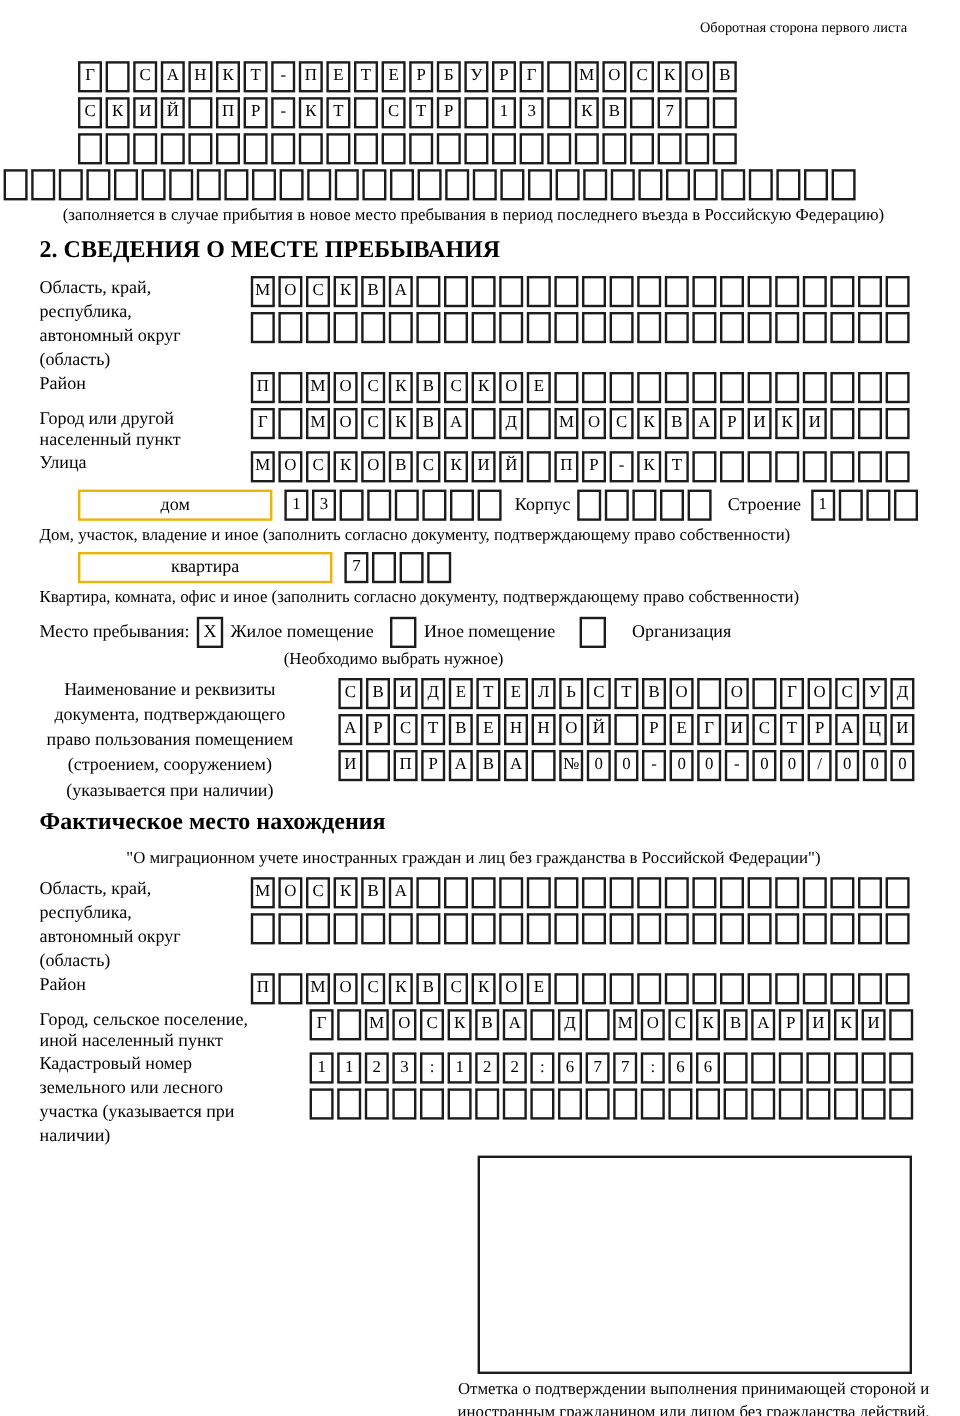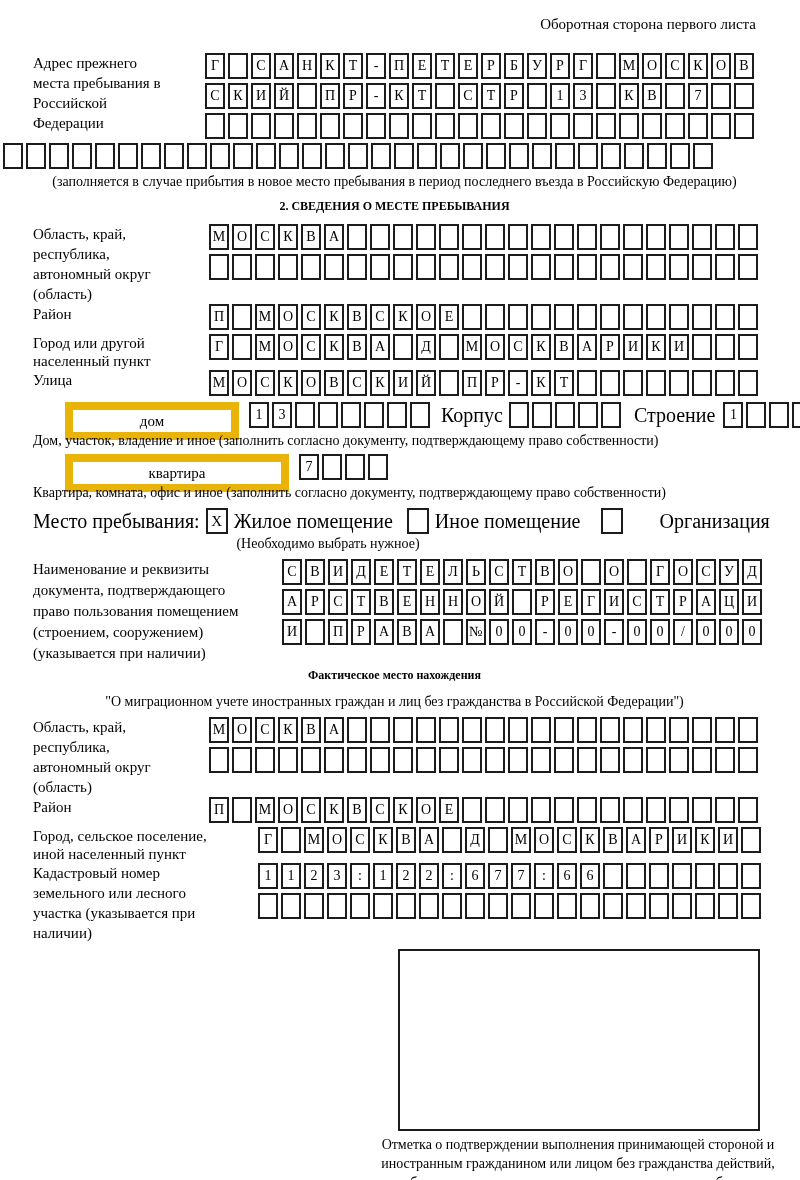--- a/index.html
+++ b/index.html
@@ -1,49 +1,48 @@
 <!DOCTYPE html>
 <html><head>
 <meta charset="utf-8">
 <style>
   html,body{margin:0;padding:0;background:#fff;}
   body{width:800px;height:1180px;font-family:"Liberation Serif",serif;color:#000;position:relative;overflow:hidden;}
   .page{padding:16px 44px 0 33px;}
-  .hdr{ text-align:right;font-size:15px;margin-bottom:20px;}
+  .hdr{ text-align:right;font-size:12px;margin-bottom:20px;}
   .row{display:flex;align-items:flex-start;}
   .lbl{font-size:15px;line-height:20px;flex:0 0 auto;}
   .w143{width:144px;}
   .w190{width:193px;}
-  .w216{width:217px;}
+  .w216{width:217px;text-align:center;}
   .cells{flex:1 1 auto;}
   .cellrow{font-size:0;white-space:nowrap;height:26px;margin-bottom:4px;margin-left:32px;}
   .cell{display:inline-block;width:16px;height:22px;border:2px solid #1c1c1c;margin-right:3px;
         text-align:center;font-size:14px;line-height:22px;vertical-align:top;
         font-family:"Liberation Serif",serif;color:#000;}
   .caption{font-size:14px;line-height:18px;}
   .cap-center{text-align:center;margin:2px 0 6px 0;}
-  .sect-title{text-align:center;font-weight:bold;font-size:12px;margin:8px 0 10px 0;}
-  .namedrect{display:inline-block;border:8px solid #eab308;height:22px;line-height:22px;
+  .sect-title{font-weight:bold;font-size:20px;margin:8px 0 10px 0;}
+  .namedrect{display:inline-block;border:2px solid #eab308;height:22px;line-height:22px;
              text-align:center;font-size:15px;vertical-align:top;}
-  .inline-lbl{display:inline-block;font-size:20px;line-height:26px;vertical-align:top;}
+  .inline-lbl{display:inline-block;font-size:15px;line-height:26px;vertical-align:top;}
   .chk{display:inline-block;width:18px;height:22px;border:2px solid #1c1c1c;text-align:center;
        font-size:15px;line-height:22px;vertical-align:middle;margin:0 6px;}
   .stamp-box{border:2px solid #1c1c1c;width:358px;height:178px;margin-left:365px;margin-top:6px;}
   .stamp-cap{width:420px;margin-left:335px;text-align:center;font-size:14px;line-height:19px;margin-top:4px;}
   .mb2{margin-bottom:2px;}
 </style>
 </head>
 <body>
 
 <div class="page">
 
   <div class="hdr">Оборотная сторона первого листа</div>
 
   <div class="row">
-    <div class="lbl w143" style="width:140px;">Адрес прежнего места пребывания в Российской Федерации</div>
     <div class="cells">
       <div class="cellrow"><span class="cell">Г</span><span class="cell"></span><span class="cell">С</span><span class="cell">А</span><span class="cell">Н</span><span class="cell">К</span><span class="cell">Т</span><span class="cell">-</span><span class="cell">П</span><span class="cell">Е</span><span class="cell">Т</span><span class="cell">Е</span><span class="cell">Р</span><span class="cell">Б</span><span class="cell">У</span><span class="cell">Р</span><span class="cell">Г</span><span class="cell"></span><span class="cell">М</span><span class="cell">О</span><span class="cell">С</span><span class="cell">К</span><span class="cell">О</span><span class="cell">В</span></div>
       <div class="cellrow"><span class="cell">С</span><span class="cell">К</span><span class="cell">И</span><span class="cell">Й</span><span class="cell"></span><span class="cell">П</span><span class="cell">Р</span><span class="cell">-</span><span class="cell">К</span><span class="cell">Т</span><span class="cell"></span><span class="cell">С</span><span class="cell">Т</span><span class="cell">Р</span><span class="cell"></span><span class="cell">1</span><span class="cell">3</span><span class="cell"></span><span class="cell">К</span><span class="cell">В</span><span class="cell"></span><span class="cell">7</span><span class="cell"></span><span class="cell"></span></div>
       <div class="cellrow"><span class="cell"></span><span class="cell"></span><span class="cell"></span><span class="cell"></span><span class="cell"></span><span class="cell"></span><span class="cell"></span><span class="cell"></span><span class="cell"></span><span class="cell"></span><span class="cell"></span><span class="cell"></span><span class="cell"></span><span class="cell"></span><span class="cell"></span><span class="cell"></span><span class="cell"></span><span class="cell"></span><span class="cell"></span><span class="cell"></span><span class="cell"></span><span class="cell"></span><span class="cell"></span><span class="cell"></span></div>
     </div>
   </div>
   <div class="cellrow" style="margin-left:-30px;"><span class="cell"></span><span class="cell"></span><span class="cell"></span><span class="cell"></span><span class="cell"></span><span class="cell"></span><span class="cell"></span><span class="cell"></span><span class="cell"></span><span class="cell"></span><span class="cell"></span><span class="cell"></span><span class="cell"></span><span class="cell"></span><span class="cell"></span><span class="cell"></span><span class="cell"></span><span class="cell"></span><span class="cell"></span><span class="cell"></span><span class="cell"></span><span class="cell"></span><span class="cell"></span><span class="cell"></span><span class="cell"></span><span class="cell"></span><span class="cell"></span><span class="cell"></span><span class="cell"></span><span class="cell"></span><span class="cell"></span></div>
   <div class="caption cap-center">(заполняется в случае прибытия в новое место пребывания в период последнего въезда в Российскую Федерацию)</div>
 
   <div class="sect-title">2. СВЕДЕНИЯ О МЕСТЕ ПРЕБЫВАНИЯ</div>
@@ -87,21 +86,21 @@
   </div>
   <div class="caption mb2">Квартира, комната, офис и иное (заполнить согласно документу, подтверждающему право собственности)</div>
 
   <div style="margin-top:6px;font-size:0;white-space:nowrap;">
     <span class="inline-lbl">Место пребывания:</span>
     <span class="chk">X</span>
     <span class="inline-lbl">Жилое помещение</span>
     <span class="chk" style="margin-left:14px;"></span>
     <span class="inline-lbl">Иное помещение</span>
     <span class="chk" style="margin-left:20px;"></span>
-    <span class="inline-lbl" style="margin-left:31px;">Организация</span>
+    <span class="inline-lbl" style="margin-left:16px;">Организация</span>
   </div>
   <div class="caption" style="margin:1px 0 6px 155px;width:280px;text-align:center;">(Необходимо выбрать нужное)</div>
 
   <div class="row">
     <div class="lbl w216" style="line-height:21px;">Наименование и реквизиты документа, подтверждающего право пользования помещением (строением, сооружением) (указывается при наличии)</div>
     <div class="cells">
       <div class="cellrow"><span class="cell">С</span><span class="cell">В</span><span class="cell">И</span><span class="cell">Д</span><span class="cell">Е</span><span class="cell">Т</span><span class="cell">Е</span><span class="cell">Л</span><span class="cell">Ь</span><span class="cell">С</span><span class="cell">Т</span><span class="cell">В</span><span class="cell">О</span><span class="cell"></span><span class="cell">О</span><span class="cell"></span><span class="cell">Г</span><span class="cell">О</span><span class="cell">С</span><span class="cell">У</span><span class="cell">Д</span></div>
       <div class="cellrow"><span class="cell">А</span><span class="cell">Р</span><span class="cell">С</span><span class="cell">Т</span><span class="cell">В</span><span class="cell">Е</span><span class="cell">Н</span><span class="cell">Н</span><span class="cell">О</span><span class="cell">Й</span><span class="cell"></span><span class="cell">Р</span><span class="cell">Е</span><span class="cell">Г</span><span class="cell">И</span><span class="cell">С</span><span class="cell">Т</span><span class="cell">Р</span><span class="cell">А</span><span class="cell">Ц</span><span class="cell">И</span></div>
       <div class="cellrow"><span class="cell">И</span><span class="cell"></span><span class="cell">П</span><span class="cell">Р</span><span class="cell">А</span><span class="cell">В</span><span class="cell">А</span><span class="cell"></span><span class="cell">№</span><span class="cell">0</span><span class="cell">0</span><span class="cell">-</span><span class="cell">0</span><span class="cell">0</span><span class="cell">-</span><span class="cell">0</span><span class="cell">0</span><span class="cell">/</span><span class="cell">0</span><span class="cell">0</span><span class="cell">0</span></div>
     </div>

